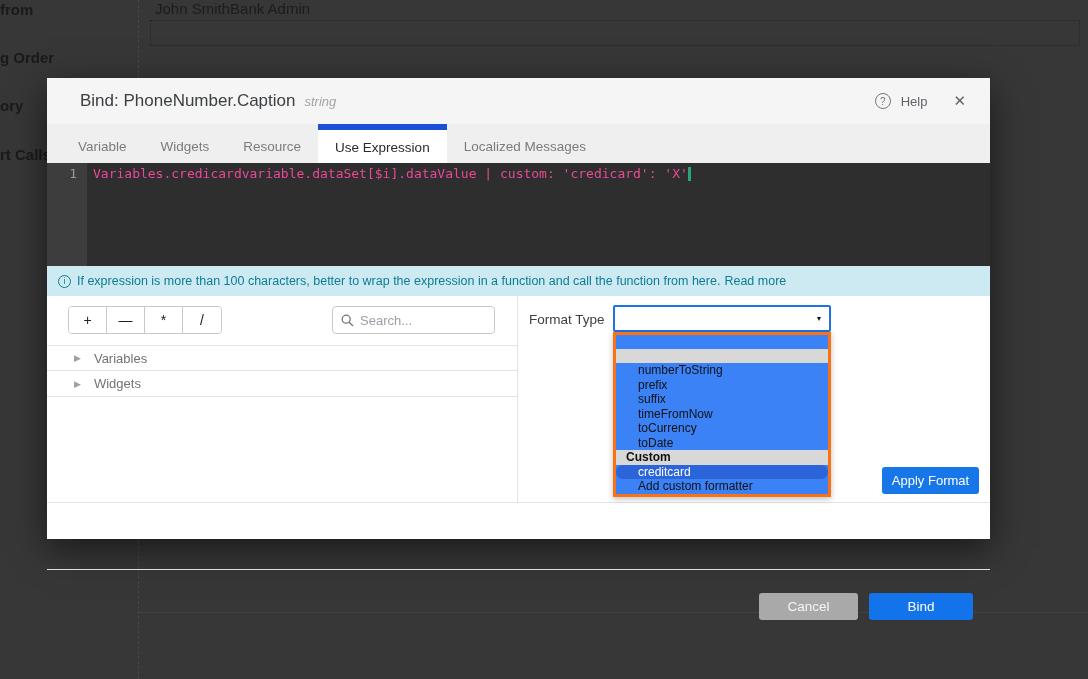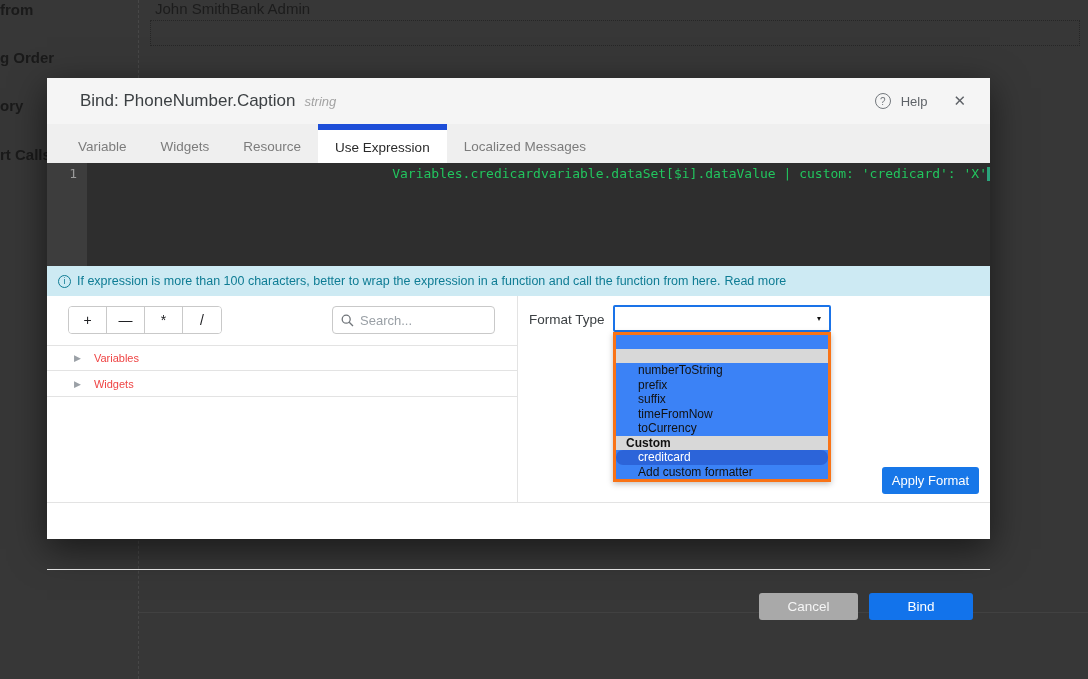--- a/index.html
+++ b/index.html
@@ -30,22 +30,22 @@
 
   .tabbar { position:absolute; left:0; top:46px; right:0; height:39px; background:#efefef;
             display:flex; padding-left:14px; }
   .tab { font-size:13.5px; color:#7c7c7c; line-height:39px; padding:0 17px; cursor:pointer;
          border-top:3px solid transparent; }
   .tab.active { background:#ffffff; color:#2a2a2a; border-top:6px solid #1d4ed8; line-height:36px; }
 
   .editor { position:absolute; left:0; top:85px; right:0; height:103px; background:#2e2e2e; display:flex; }
   .editor-gutter { width:40px; background:#3d3d3d; color:#9a9a9a; font-family:"DejaVu Sans Mono", monospace;
                    font-size:13px; text-align:right; padding:3px 10px 0 0; }
-  .editor-code { flex:1; color:#22c55e; font-family:"DejaVu Sans Mono", monospace; font-size:13px;
-                 padding:3px 0 0 6px; white-space:pre;text-align:right; }
+  .editor-code { flex:1; color:#ec4899; font-family:"DejaVu Sans Mono", monospace; font-size:13px;
+                 padding:3px 0 0 6px; white-space:pre; }
   .cursor-caret { display:inline-block; width:3px; height:14px; background:#2aa47b; vertical-align:text-bottom; }
 
   .infobar { position:absolute; left:0; top:188px; right:0; height:30px; background:#cdeaf3;
              display:flex; align-items:center; padding-left:11px; font-size:12.5px; color:#0e7c94; }
   .info-icon { width:13px; height:13px; border:1px solid #0e7c94; border-radius:50%;
                display:inline-flex; align-items:center; justify-content:center;
                font-size:9px; margin-right:6px; flex:none; }
   .readmore { color:#0e7c94; margin-left:4px; text-decoration:none; cursor:pointer; }
 
   .content { position:absolute; left:0; top:218px; right:0; height:207px; background:#fff;
@@ -64,21 +64,21 @@
                 padding-left:8px; background:#fff; }
   .search-box input { border:none; outline:none; font-size:13px; color:#3c4043; width:120px;
                       margin-left:6px; font-family:inherit; background:transparent; }
   .search-box input::placeholder { color:#9aa0a6; }
 
   .tree { position:absolute; left:0; top:49px; right:0; }
   .tree-row { height:26px; display:flex; align-items:center; padding-left:27px;
               border-bottom:1px solid #e3e3e3; cursor:pointer; }
   .tree-row:first-child { border-top:1px solid #e3e3e3; }
   .tree-arrow { font-size:9px; color:#9aa0a6; margin-right:13px; }
-  .tree-label { font-size:11px; color:#ef4444; }
+  .tree-label { font-size:13px; color:#737373; }
 
   .format-label { position:absolute; left:11px; top:10px; height:28px; line-height:28px;
                   font-size:13.5px; color:#3c4043; }
   .format-select { position:absolute; left:95px; top:9px; width:218px; height:27px; background:#fff;
                    border:2px solid #1a73e8; border-radius:2px; display:flex; align-items:center;
                    cursor:pointer; }
   .select-arrow { margin-left:auto; margin-right:8px; font-size:8px; color:#111; }
 
   .dropdown { position:absolute; left:95px; top:36px; width:218px; background:#3b82f6;
               border:3px solid #f97316; box-shadow:0 2px 6px rgba(0,0,0,0.25); z-index:20; }
@@ -185,20 +185,21 @@
       </div>
 
       <div class="dropdown">
         <div class="dd-row dd-blank"></div>
         <div class="dd-row dd-blank-selected"></div>
         <div class="dd-row">numberToString</div>
         <div class="dd-row">prefix</div>
         <div class="dd-row">suffix</div>
         <div class="dd-row">timeFromNow</div>
         <div class="dd-row">toCurrency</div>
+        <div class="dd-row">toDate</div>
         <div class="dd-row dd-group">Custom</div>
         <div class="dd-row dd-highlight">creditcard</div>
         <div class="dd-row">Add custom formatter</div>
       </div>
 
       <button class="apply-btn">Apply Format</button>
     </div>
   </div>
 
   <div class="footer-divider"></div>

